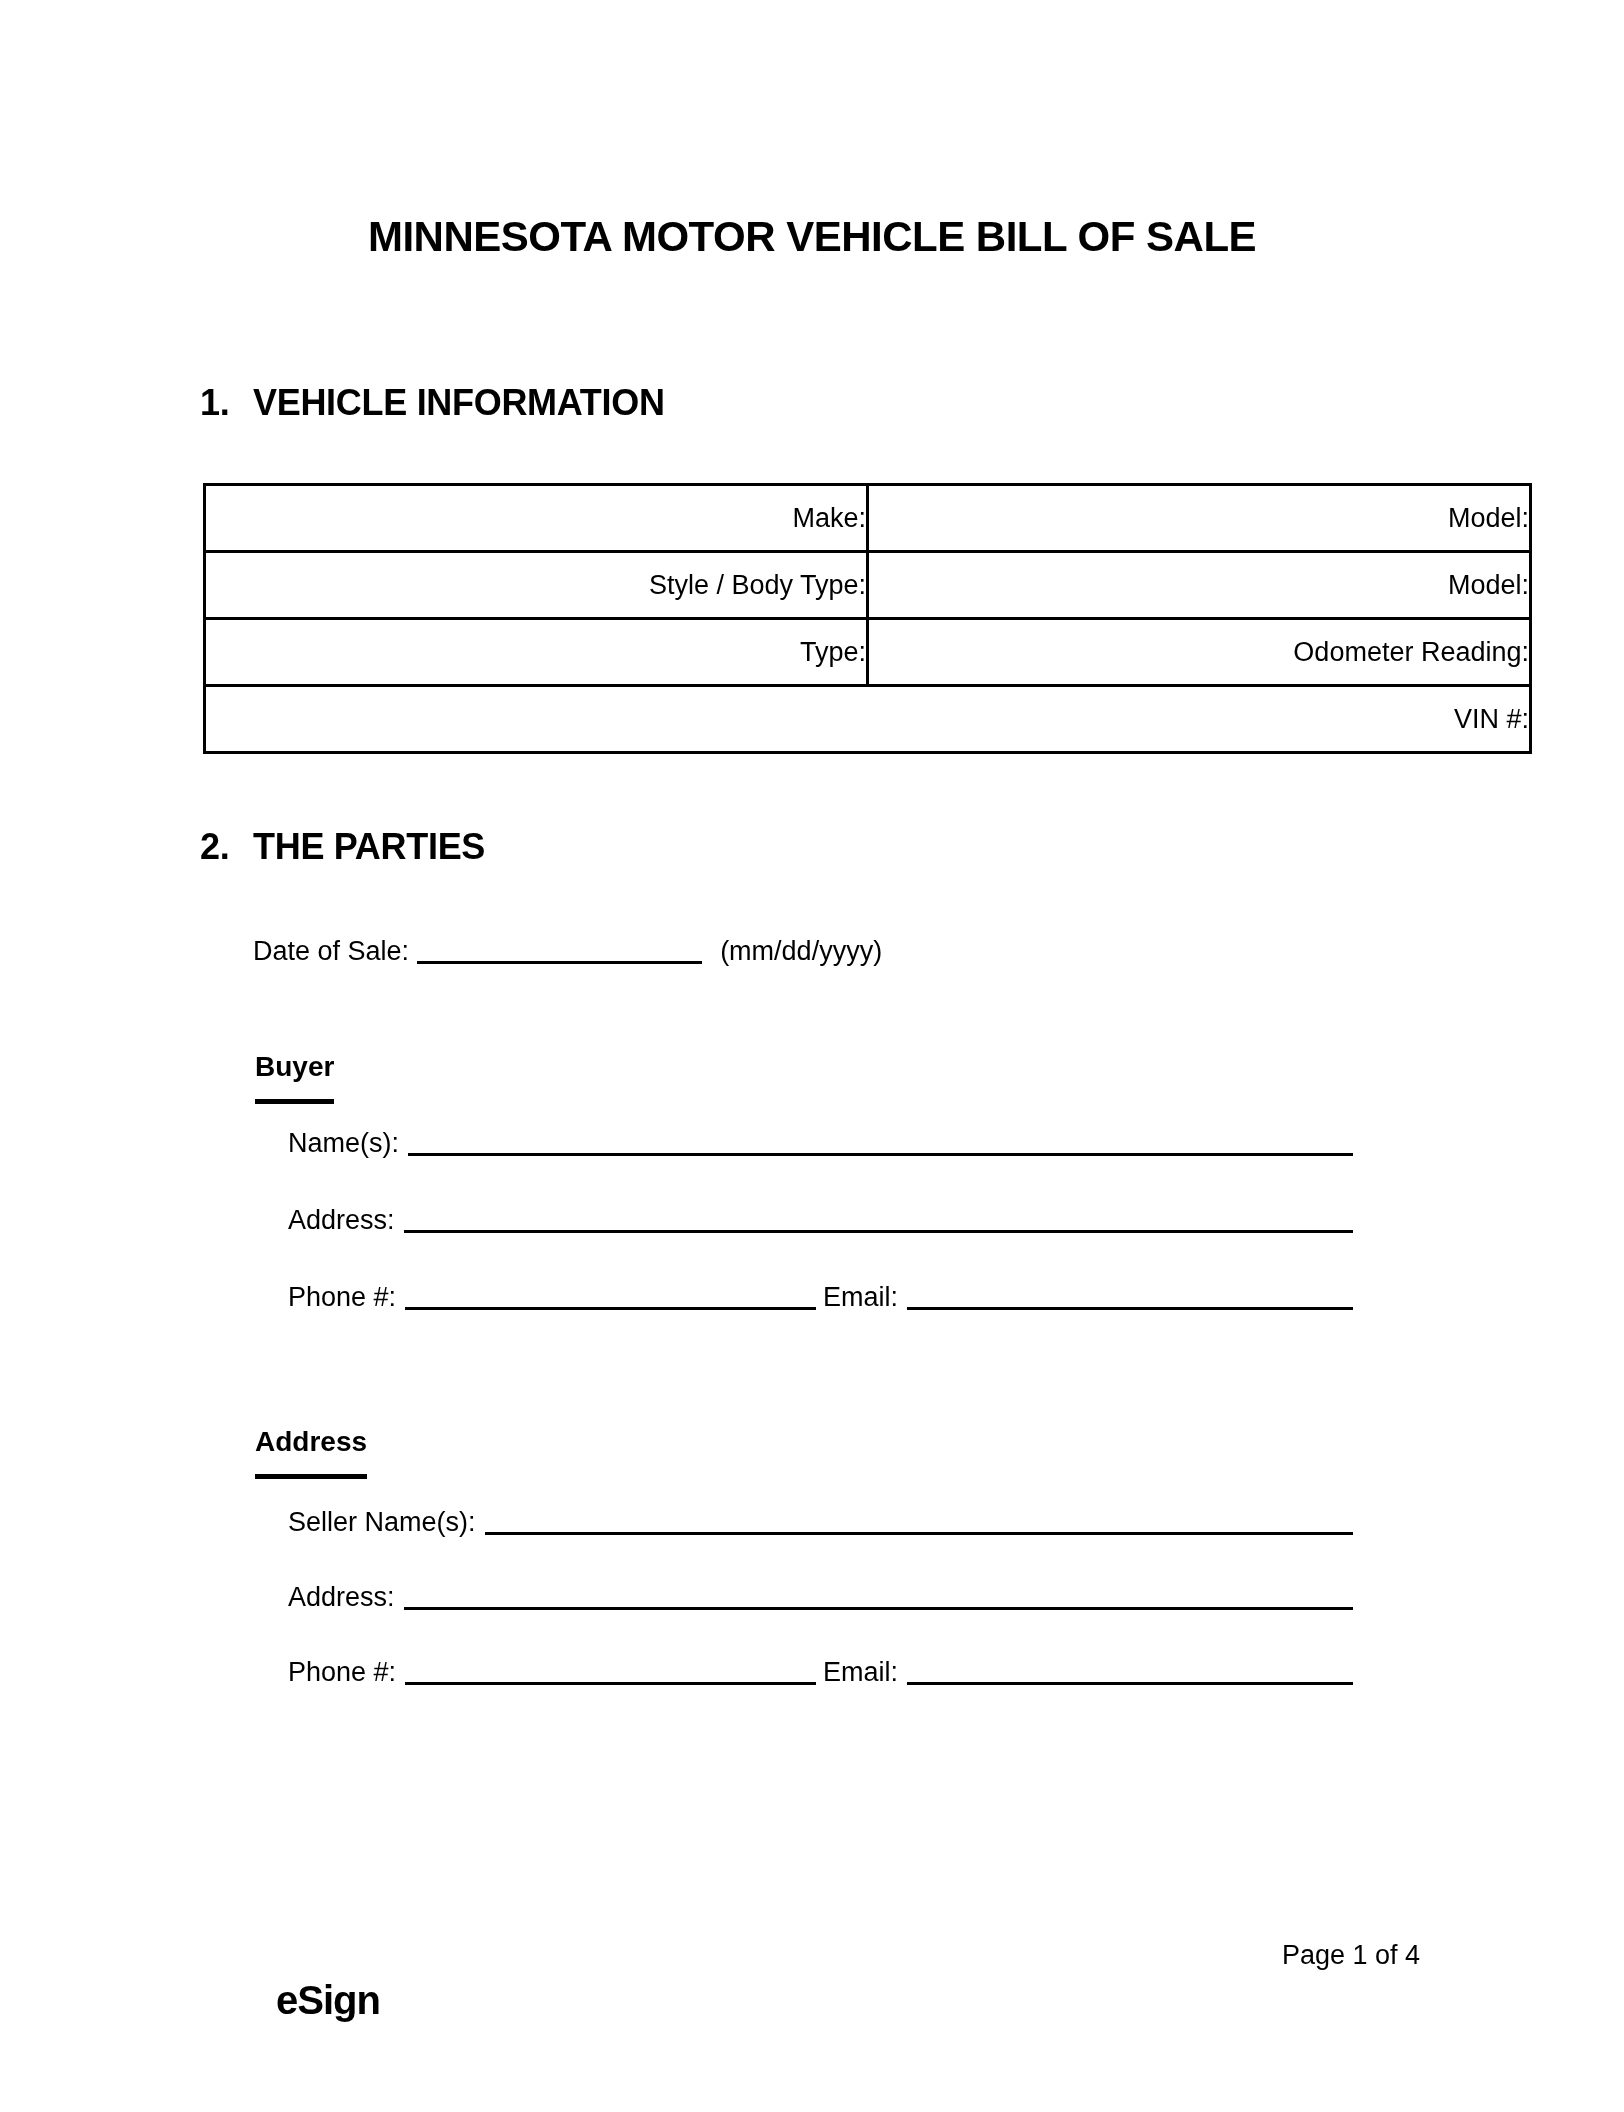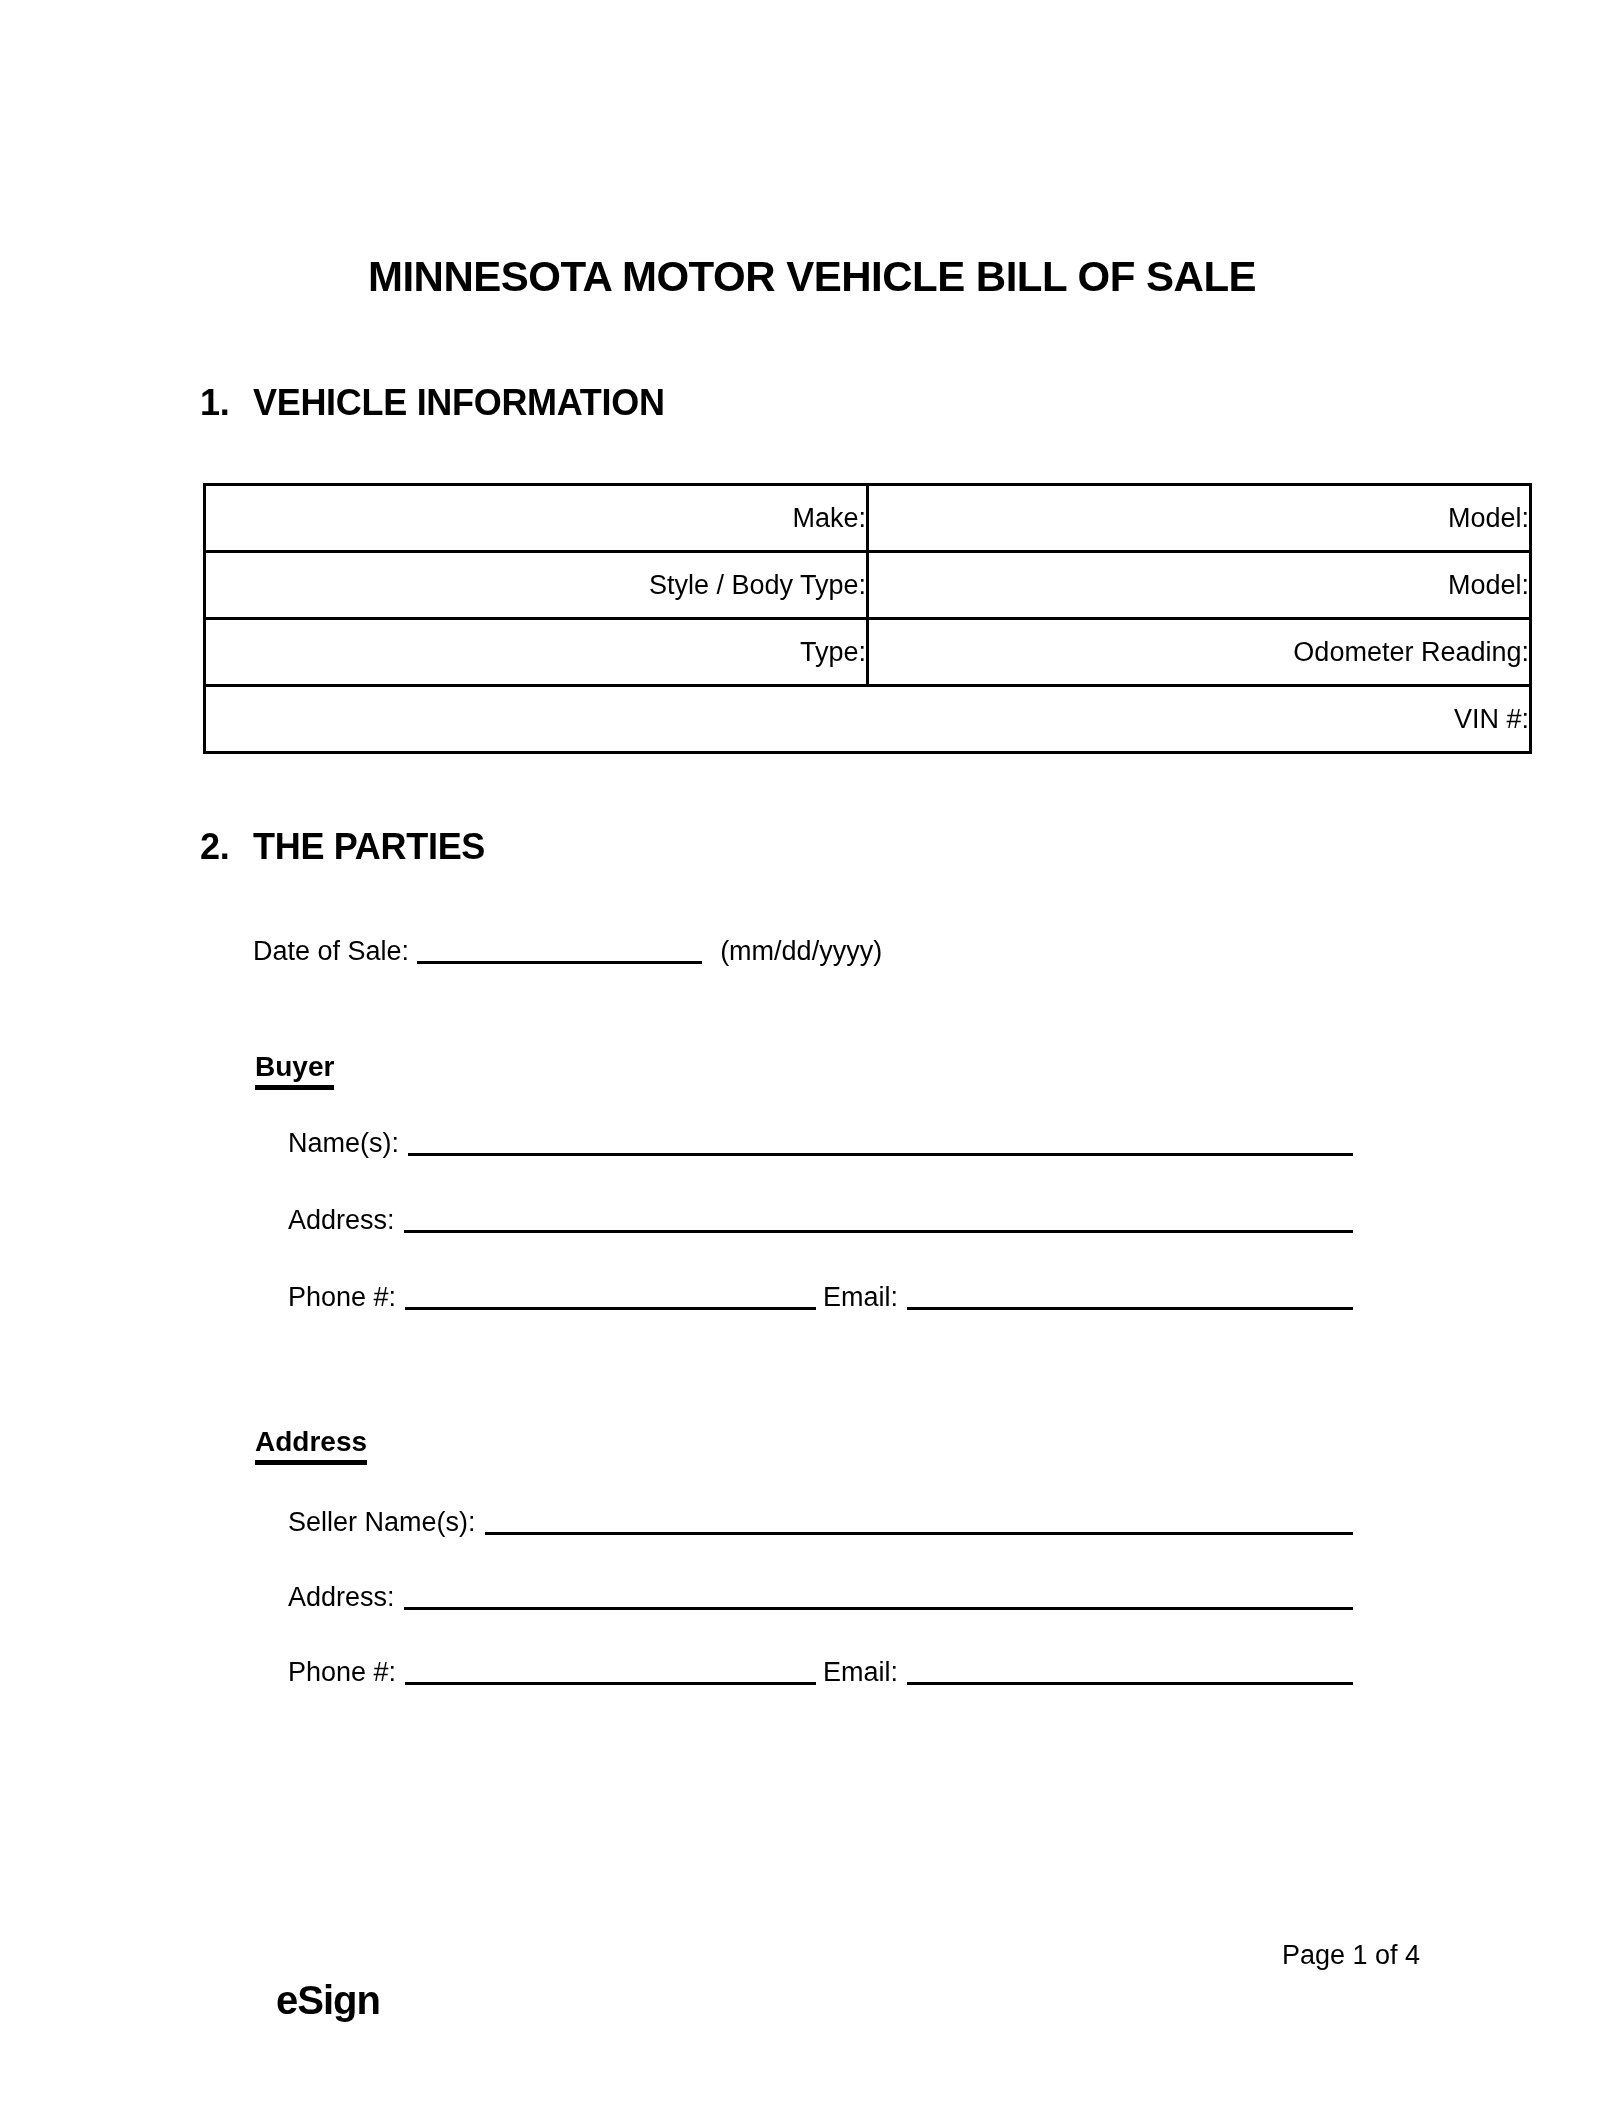--- a/index.html
+++ b/index.html
@@ -11,21 +11,20 @@
     font-family:"Liberation Sans","DejaVu Sans",sans-serif;
     overflow:hidden;
   }
   .abs { position:absolute; white-space:nowrap; }
 
   .doc-title {
     top:214px; left:0; width:100%;
     text-align:center;
     font-size:42px; font-weight:700; letter-spacing:-0.5px;
     line-height:1.1;
-    margin-top:40px;
   }
 
   .sec-heading {
     left:200px;
     font-size:36px; font-weight:700; letter-spacing:-0.3px;
     line-height:1.1;
   }
   .sec-heading .sec-num { display:inline-block; min-width:53px; }
   #sec1 { top:383px; }
   #sec2 { top:827px; }
@@ -61,21 +60,21 @@
   #date-row { top:936px; left:253px; }
   #date-row .line { width:285px; }
   #date-row .hint { margin-left:11px; }
 
   .party-heading {
     font-size:28px; font-weight:700; line-height:1.1;
   }
   .party-heading .u {
     display:inline-block;
     border-bottom:5px solid #000;
-    padding-bottom:2px;
+    padding-bottom:16px;
   }
   #buyer-heading  { top:1052px; left:255px; }
   #seller-heading { top:1427px; left:255px; }
 
   .fill-row { left:288px; width:1065px; }
   #buyer-name-row     { top:1128px; }
   #buyer-address-row  { top:1205px; }
   #buyer-phone-row    { top:1282px; }
   #seller-name-row    { top:1507px; }
   #seller-address-row { top:1582px; }

